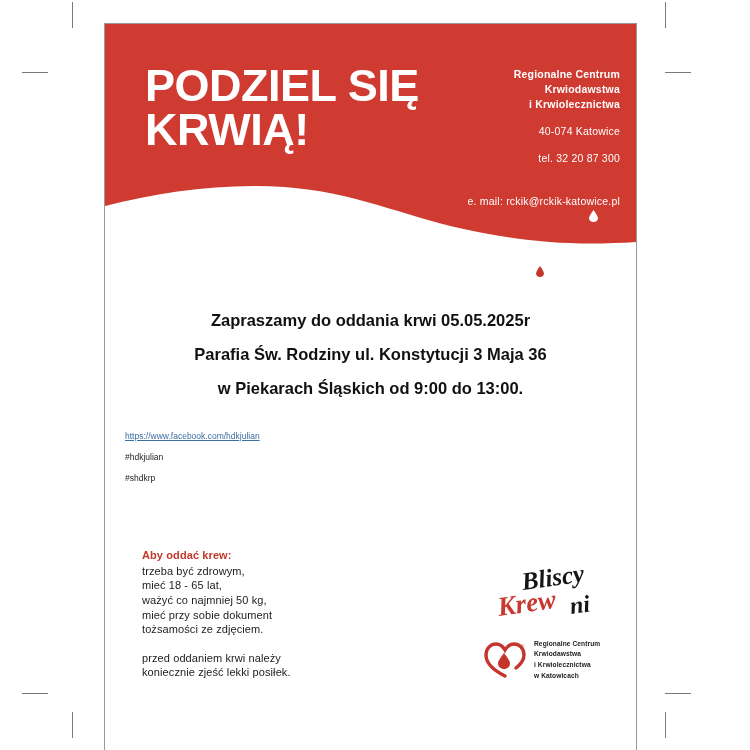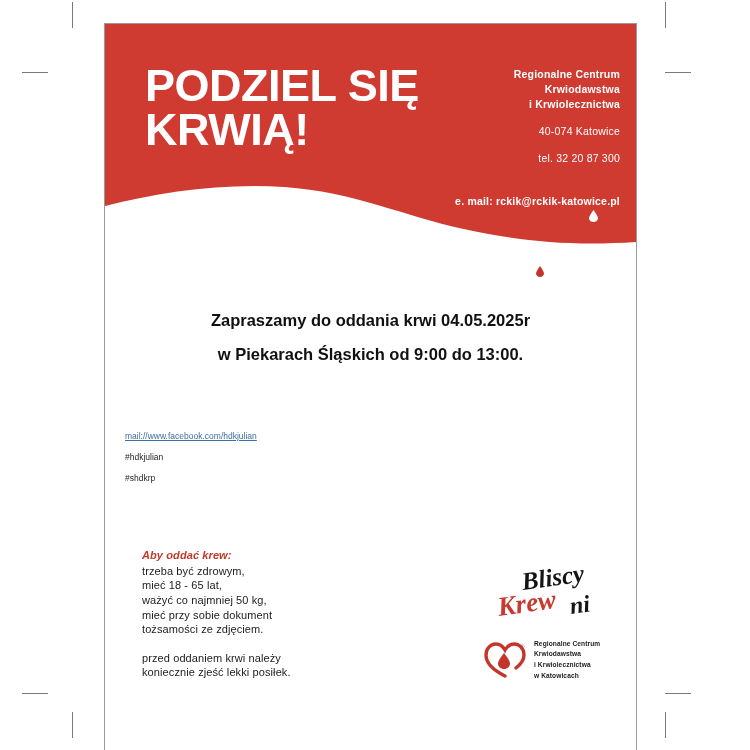--- a/index.html
+++ b/index.html
@@ -83,21 +83,21 @@
     text-align: right;
     color: #ffffff;
     font-size: 10.5px;
     line-height: 1.42;
     letter-spacing: 0.2px;
   }
   #org-block .org-name { font-weight: bold; margin-bottom: 12px; }
   #org-block .org-name div { white-space: nowrap; }
   #org-block .org-addr { margin-bottom: 12px; }
   #org-block .org-tel { margin-bottom: 28px; }
-  #org-block .org-mail { white-space: nowrap; font-weight: bold; }
+  #org-block .org-mail { white-space: nowrap; }
 
   .droplet-white {
     position: absolute;
     right: 38px;
     top: 186px;
     width: 9px;
     height: 12px;
   }
   .droplet-red {
     position: absolute;
@@ -144,21 +144,20 @@
     width: 240px;
     font-size: 11px;
     line-height: 1.33;
     color: #1c1c1c;
     letter-spacing: 0.1px;
   }
   #requirements .req-head {
     font-weight: bold;
     color: #c0392b;
     margin-bottom: 1px;
-    font-style: italic;
   }
   #requirements .req-line { display: block; white-space: nowrap; }
   #requirements .req-gap { height: 14px; }
 
   
   #bliscy-logo {
     position: absolute;
     left: 388px;
     top: 540px;
     width: 128px;
@@ -231,26 +230,27 @@
     <svg class="droplet-white" viewBox="0 0 9 12">
       <path d="M4.5,0 C4.5,0 0,6.0 0,8.3 C0,10.4 2.0,12 4.5,12 C7.0,12 9,10.4 9,8.3 C9,6.0 4.5,0 4.5,0 Z" fill="#ffffff"></path>
     </svg>
   </div>
 
   <svg class="droplet-red" viewBox="0 0 8 11">
     <path d="M4,0 C4,0 0,5.5 0,7.6 C0,9.5 1.8,11 4,11 C6.2,11 8,9.5 8,7.6 C8,5.5 4,0 4,0 Z" fill="#c4352c"></path>
   </svg>
 
   <div id="announcement">
-    <span class="a-line">Zapraszamy do oddania krwi 04.05.2025r</span>
+    <span class="a-line">Zapraszamy do oddania krwi 05.05.2025r</span>
+    <span class="a-line">Parafia Św. Rodziny ul. Konstytucji 3 Maja 36</span>
     <span class="a-line">w Piekarach Śląskich od 9:00 do 13:00.</span>
   </div>
 
   <div id="tags">
-    <span class="tag-line tag-link">mail://www.facebook.com/hdkjulian</span>
+    <span class="tag-line tag-link">https://www.facebook.com/hdkjulian</span>
     <span class="tag-line">#hdkjulian</span>
     <span class="tag-line">#shdkrp</span>
   </div>
 
   <div id="requirements">
     <div class="req-head">Aby oddać krew:</div>
     <span class="req-line">trzeba być zdrowym,</span>
     <span class="req-line">mieć 18 - 65 lat,</span>
     <span class="req-line">ważyć co najmniej 50 kg,</span>
     <span class="req-line">mieć przy sobie dokument</span>

